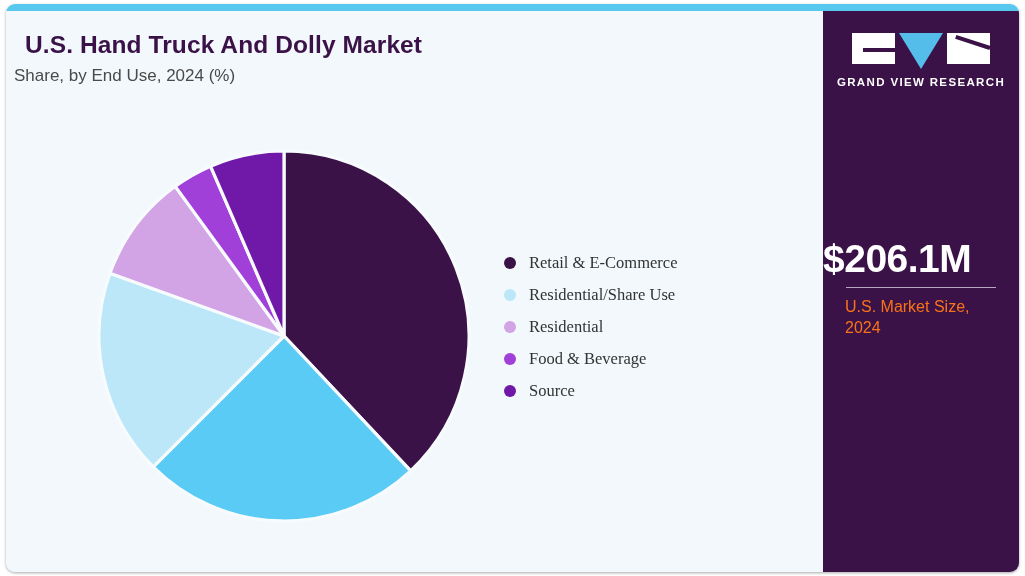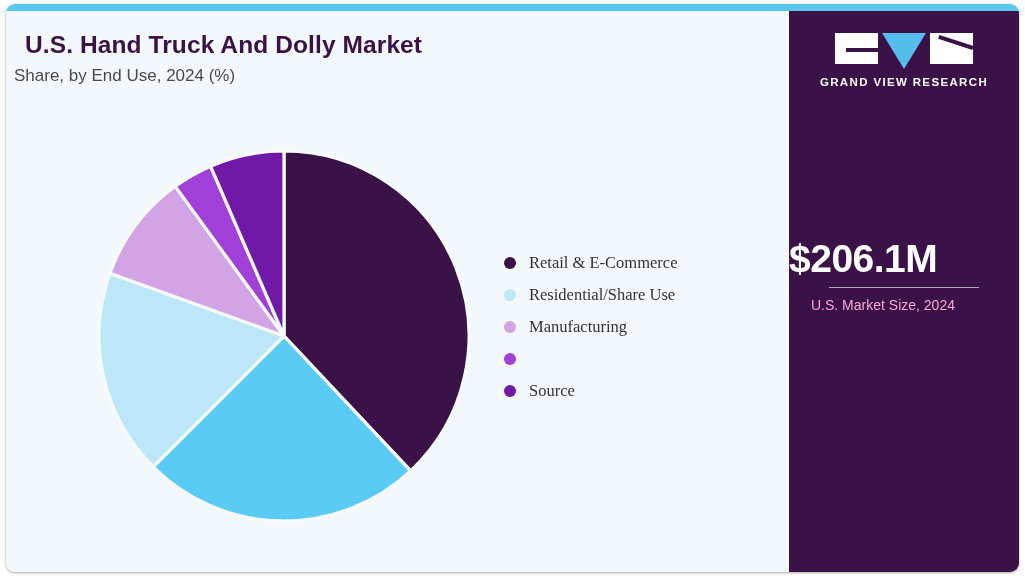--- a/index.html
+++ b/index.html
@@ -99,21 +99,20 @@
     white-space: nowrap;
   }
   
   .right-pane {
     position: absolute;
     right: 0;
     top: 7px;
     width: 196px;
     height: 561px;
     background: #3b1248;
-    padding-left: 34px;
   }
   
   .logo-wrap {
     position: absolute;
     left: 0;
     right: 0;
     top: 22px;
     display: flex;
     flex-direction: column;
     align-items: center;
@@ -179,22 +178,22 @@
     letter-spacing: -0.5px;
     line-height: 1.05;
   }
   .stat-rule {
     width: 150px;
     height: 1px;
     background: #b9a6c3;
     margin: 7px auto 8px auto;
   }
   .stat-caption {
-    font-size: 14px;
-    color: #f9a8d4;
+    font-size: 16px;
+    color: #f97316;
     line-height: 1.32;
     padding: 0 22px;
   }
   
   .source-block {
     position: absolute;
     left: 13px;
     bottom: 18px;
     right: 8px;
   }
@@ -242,24 +241,25 @@
         <div class="legend-row">
           <span class="legend-dot" style="background:#3b1248"></span>
           <span class="legend-label">Retail &amp; E-Commerce</span>
         </div>
         <div class="legend-row">
           <span class="legend-dot" style="background:#bce7f8"></span>
           <span class="legend-label">Residential/Share Use</span>
         </div>
         <div class="legend-row">
           <span class="legend-dot" style="background:#d2a3e5"></span>
-          <span class="legend-label">Manufacturing</span>
+          <span class="legend-label">Residential</span>
         </div>
         <div class="legend-row">
           <span class="legend-dot" style="background:#a040d8"></span>
+          <span class="legend-label">Food &amp; Beverage</span>
         </div>
         <div class="legend-row">
           <span class="legend-dot" style="background:#7019a8"></span>
           <span class="legend-label">Source</span>
         </div>
       </div>
 
     </div>
 
     <div class="right-pane">

